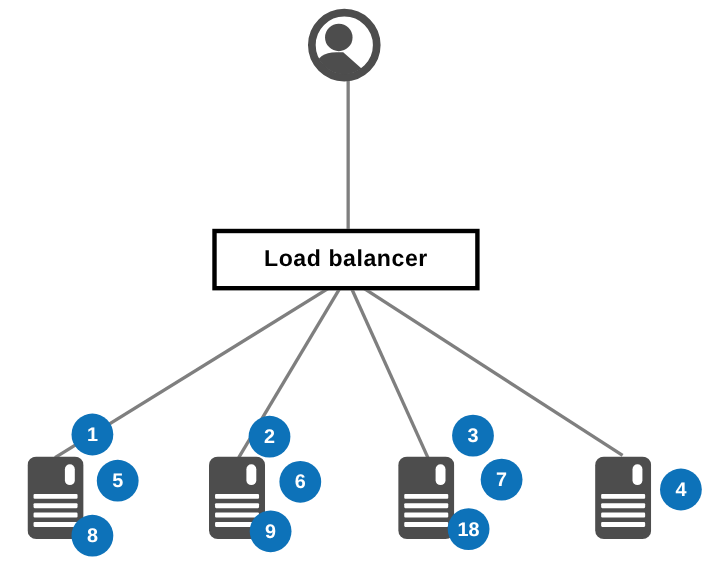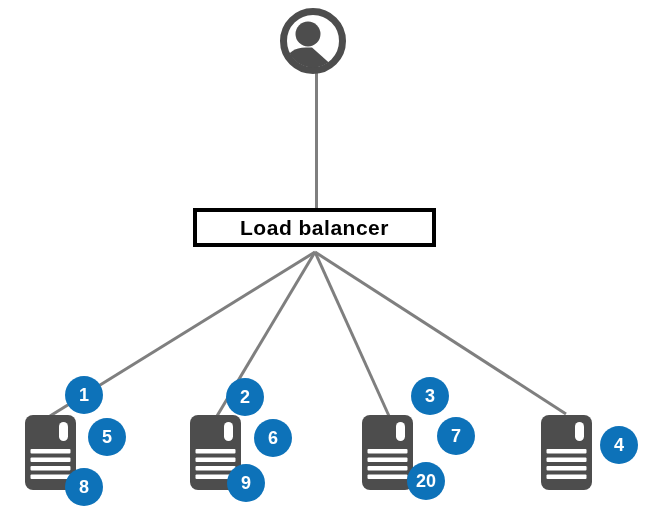--- a/index.html
+++ b/index.html
@@ -30,21 +30,21 @@
   .user-node{
     position:absolute;
     left:279px; top:7px;
     width:68px; height:68px;
     z-index:1;
   }
   .user-node svg{display:block;width:68px;height:68px;}
   .lb-box{
     position:absolute;
     left:193px; top:208px;
-    width:243px; height:39px;
+    width:243px; height:56px;
     box-sizing:border-box;
     border:4px solid var(--box-border);
     background:var(--background);
     display:flex;
     align-items:center;
     justify-content:center;
     z-index:1;
   }
   .lb-label{
     font-size:21px;
@@ -152,17 +152,17 @@
   <div class="badge" style="left:65px;  top:376px">1</div>
   <div class="badge" style="left:88px;  top:418px">5</div>
   <div class="badge" style="left:65px;  top:468px">8</div>
 
   <div class="badge" style="left:226px; top:378px">2</div>
   <div class="badge" style="left:254px; top:419px">6</div>
   <div class="badge" style="left:227px; top:464px">9</div>
 
   <div class="badge" style="left:411px; top:377px">3</div>
   <div class="badge" style="left:437px; top:417px">7</div>
-  <div class="badge" style="left:407px; top:462px">20</div>
+  <div class="badge" style="left:407px; top:462px">18</div>
 
   <div class="badge" style="left:600px; top:426px">4</div>
 
 </div>
 
 </body></html>

